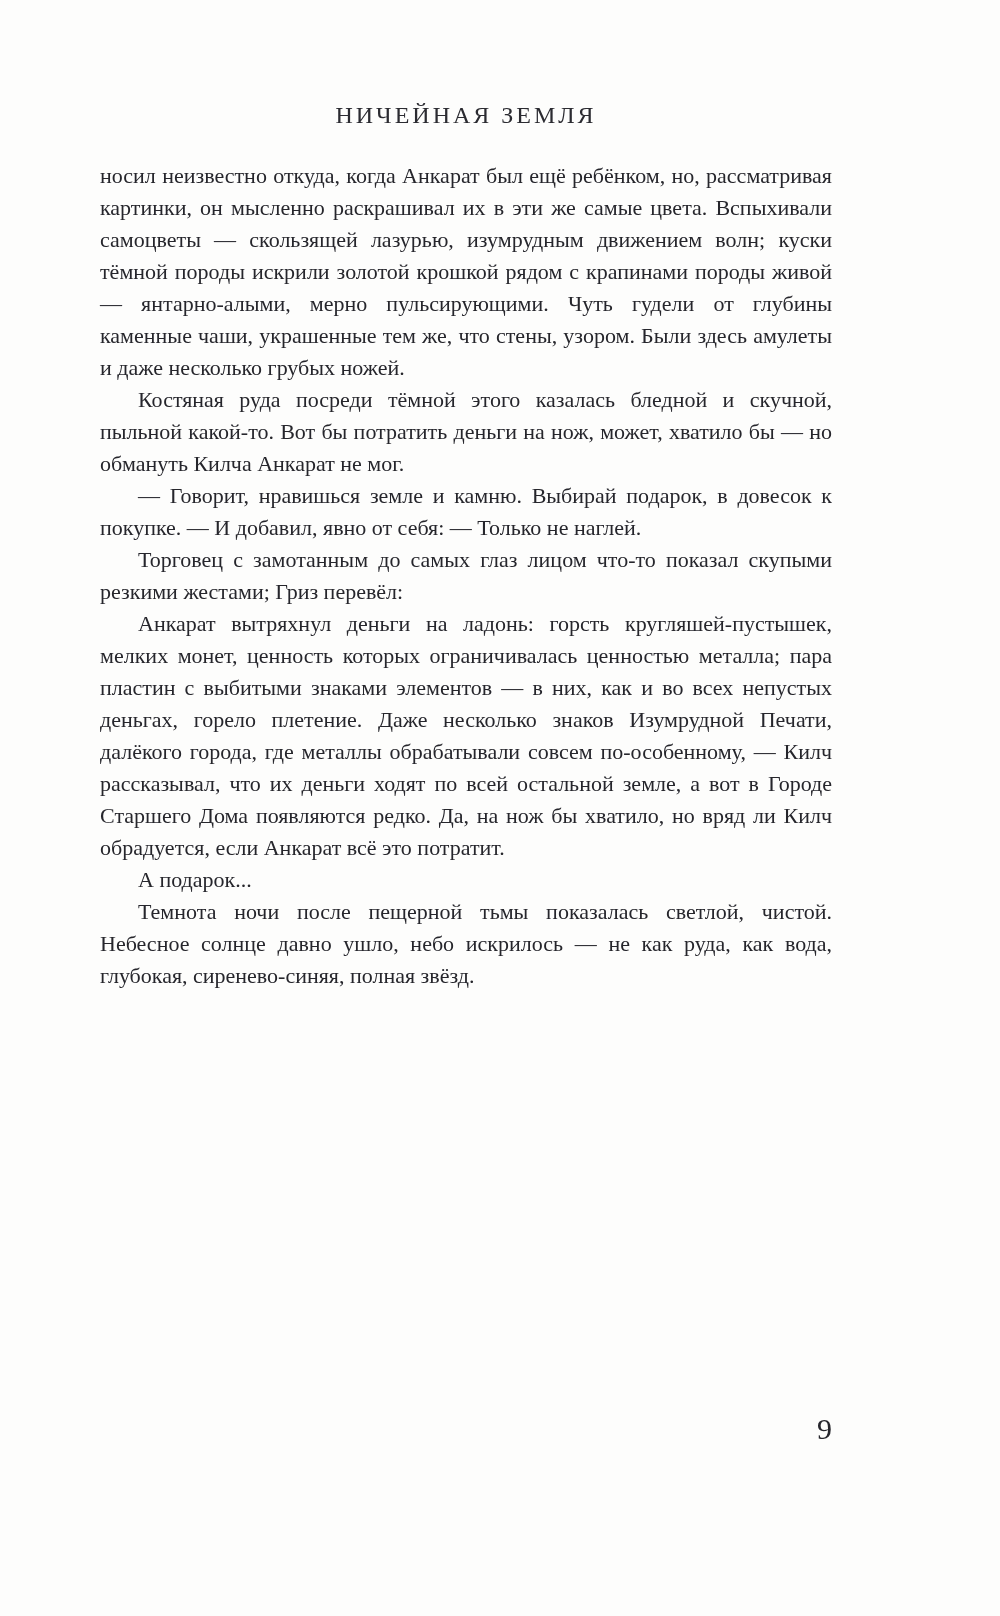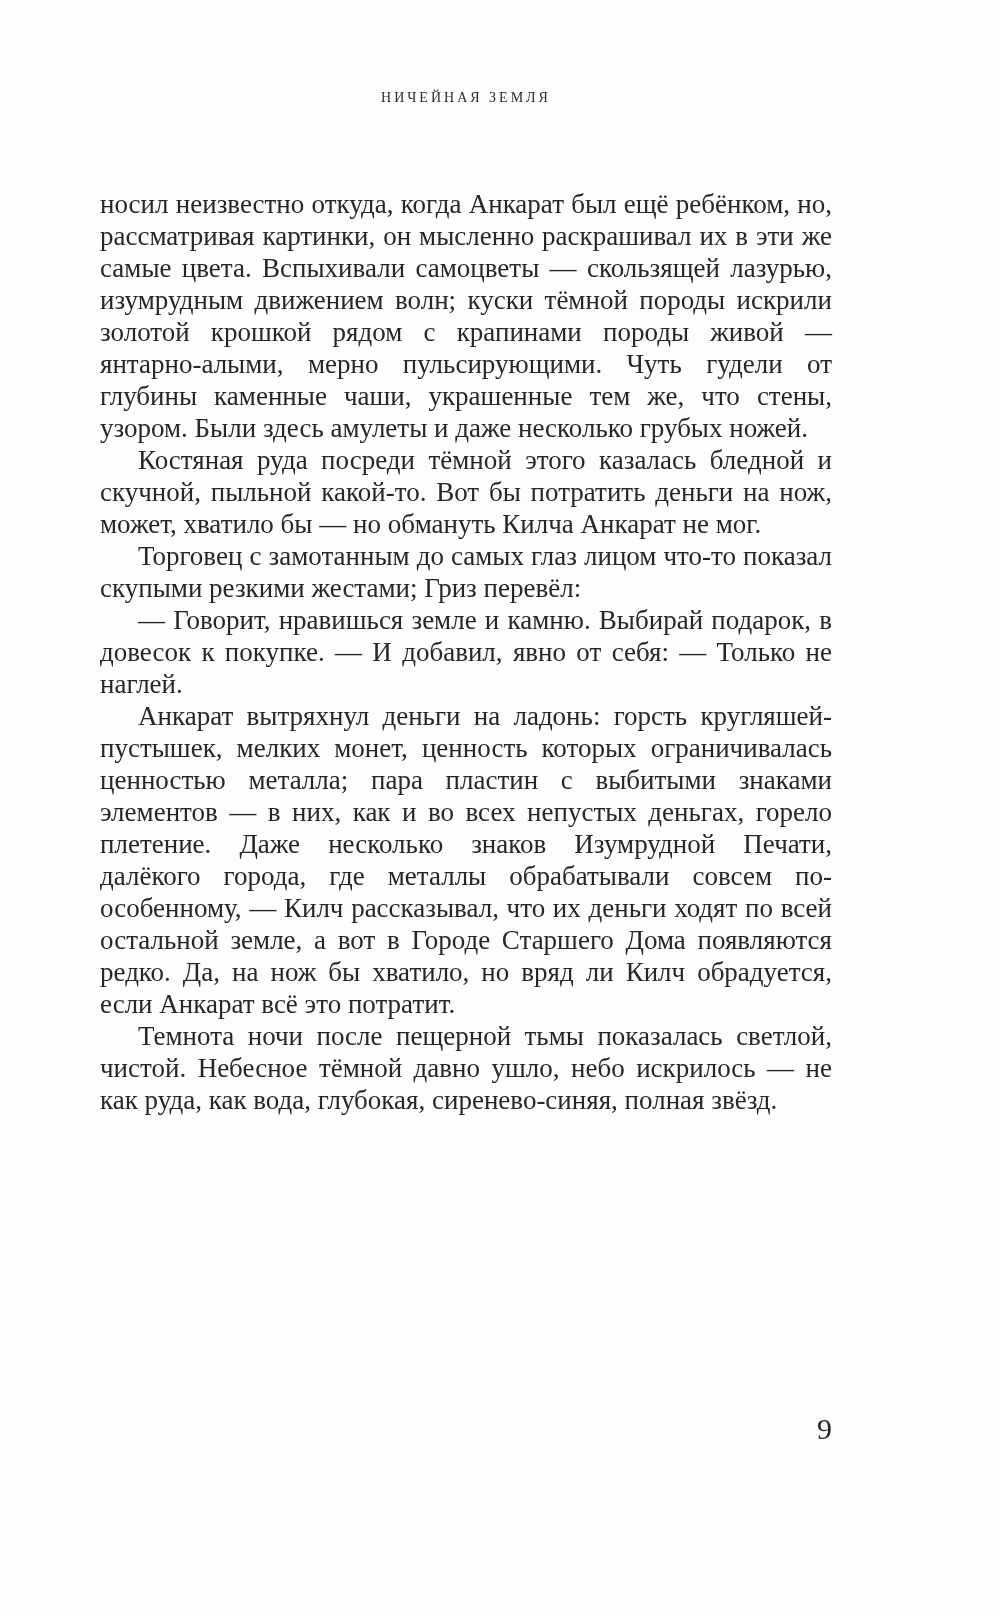--- a/index.html
+++ b/index.html
@@ -12,37 +12,36 @@
     width: 1000px;
     height: 1616px;
     margin: 0 auto;
     background: #fdfdfc;
     font-family: "Liberation Serif", "DejaVu Serif", serif;
     color: #26262c;
     overflow: hidden;
   }
   .running-head {
     position: absolute;
-    top: 90px;
+    top: 102px;
     left: 100px;
     width: 732px;
     text-align: center;
-    font-size: 14px;
+    font-size: 24px;
     letter-spacing: 3px;
     color: #2b2b31;
   }
   .text-block {
     position: absolute;
     top: 160px;
     left: 100px;
     width: 732px;
-    font-size: 27px;
+    font-size: 22px;
     line-height: 32px;
     text-align: justify;
-    margin-top: 28px;
   }
   .para {
     margin: 0;
     padding: 0;
     text-indent: 38px;
   }
   .para.no-indent {
     text-indent: 0;
   }
   .page-number {
@@ -58,21 +57,22 @@
 </head>
 <body>
 
 <div class="page">
 
   <div class="running-head">НИЧЕЙНАЯ ЗЕМЛЯ</div>
 
   <div class="text-block">
     <p class="para no-indent">носил неизвестно откуда, когда Анкарат был ещё ребёнком, но, рассматривая картинки, он мысленно раскрашивал их в эти же самые цвета. Вспыхивали самоцветы — скользящей лазурью, изумрудным движением волн; куски тёмной породы искрили золотой крошкой рядом с крапинами породы живой — янтарно-алыми, мерно пульсирующими. Чуть гудели от глубины каменные чаши, украшенные тем же, что стены, узором. Были здесь амулеты и даже несколько грубых ножей.</p>
     <p class="para">Костяная руда посреди тёмной этого казалась бледной и скучной, пыльной какой-то. Вот бы потратить деньги на нож, может, хватило бы — но обмануть Килча Анкарат не мог.</p>
+    <p class="para">— Говорит, нравишься земле и камню. Выбирай подарок, в довесок к покупке. — И добавил, явно от себя: — Только не наглей.</p>
     <p class="para">Торговец с замотанным до самых глаз лицом что-то показал скупыми резкими жестами; Гриз перевёл:</p>
-    <p class="para">— Говорит, нравишься земле и камню. Выбирай подарок, в довесок к покупке. — И добавил, явно от себя: — Только не наглей.</p>
     <p class="para">Анкарат вытряхнул деньги на ладонь: горсть кругляшей-пустышек, мелких монет, ценность которых ограничивалась ценностью металла; пара пластин с выбитыми знаками элементов — в них, как и во всех непустых деньгах, горело плетение. Даже несколько знаков Изумрудной Печати, далёкого города, где металлы обрабатывали совсем по-особенному, — Килч рассказывал, что их деньги ходят по всей остальной земле, а вот в Городе Старшего Дома появляются редко. Да, на нож бы хватило, но вряд ли Килч обрадуется, если Анкарат всё это потратит.</p>
-    <p class="para">Темнота ночи после пещерной тьмы показалась светлой, чистой. Небесное тёмной давно ушло, небо искрилось — не как руда, как вода, глубокая, сиренево-синяя, полная звёзд.</p>
+    <p class="para">А подарок...</p>
+    <p class="para">Темнота ночи после пещерной тьмы показалась светлой, чистой. Небесное солнце давно ушло, небо искрилось — не как руда, как вода, глубокая, сиренево-синяя, полная звёзд.</p>
   </div>
 
   <div class="page-number">9</div>
 
 </div>
 
 </body></html>

